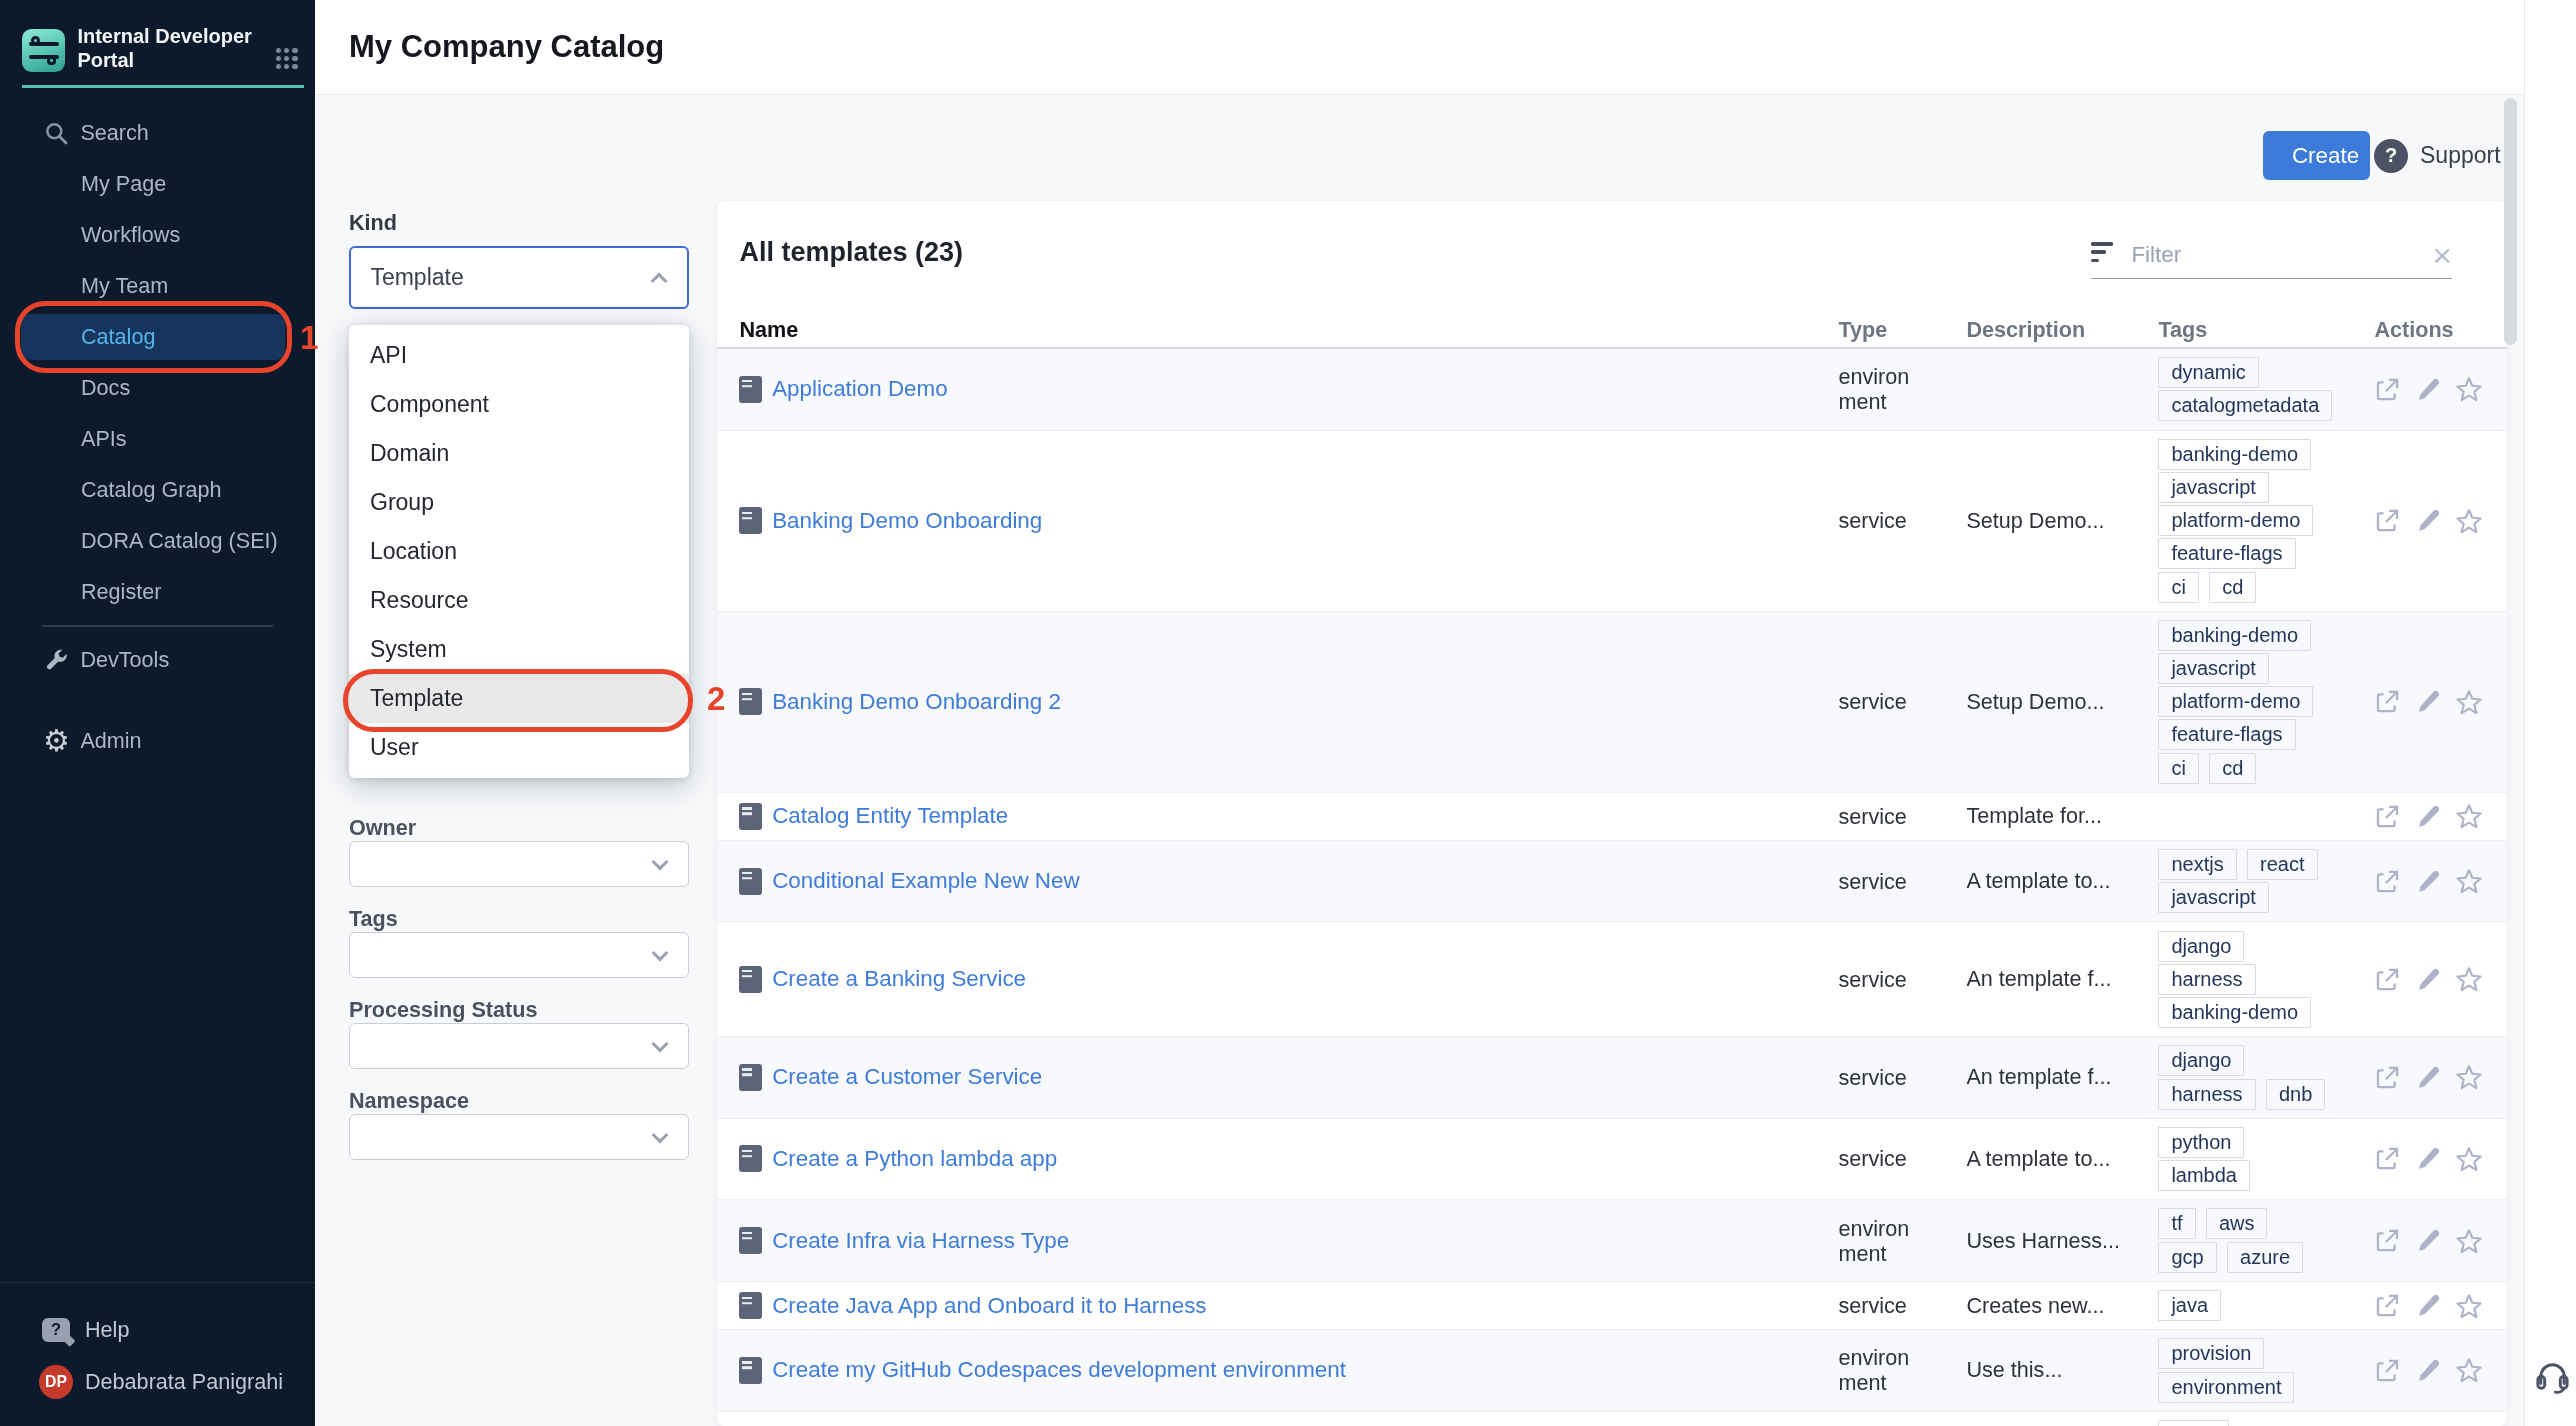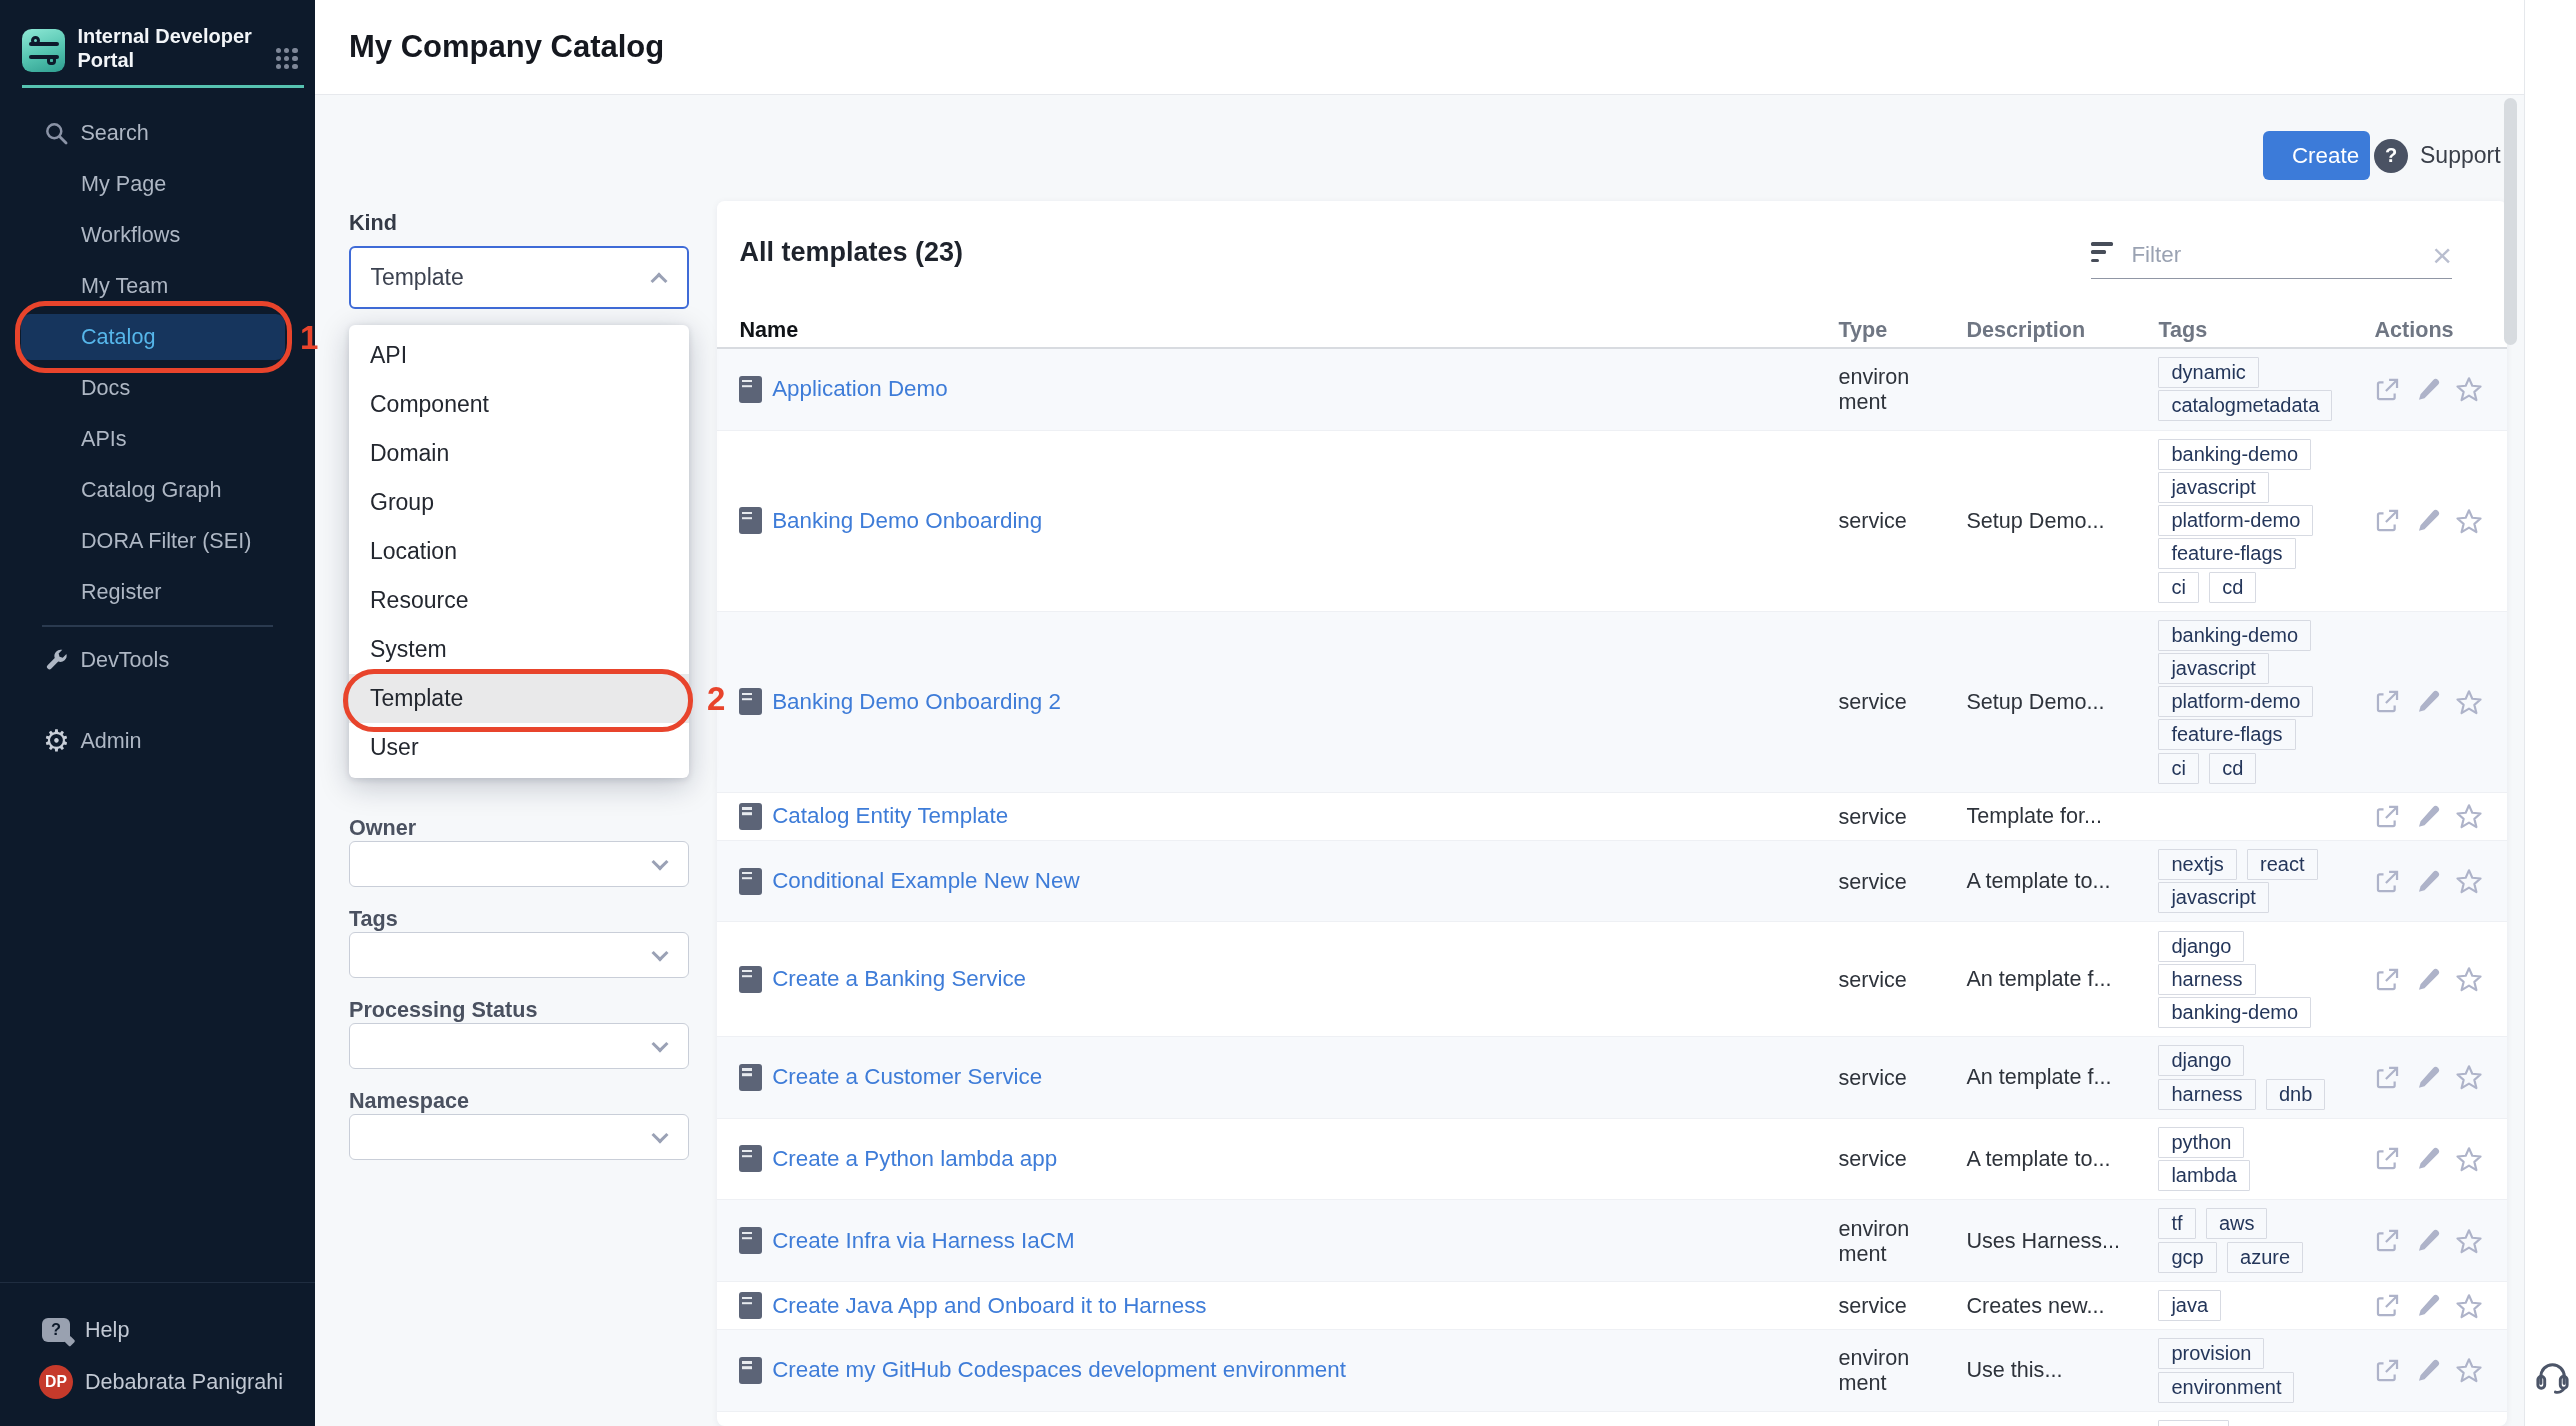--- a/index.html
+++ b/index.html
@@ -173,21 +173,21 @@
         <div class="nav-item noicon">
           <span class="nlabel">Docs</span>
         </div>
         <div class="nav-item noicon">
           <span class="nlabel">APIs</span>
         </div>
         <div class="nav-item noicon">
           <span class="nlabel">Catalog Graph</span>
         </div>
         <div class="nav-item noicon">
-          <span class="nlabel">DORA Filter (SEI)</span>
+          <span class="nlabel">DORA Catalog (SEI)</span>
         </div>
         <div class="nav-item noicon">
           <span class="nlabel">Register</span>
         </div>
         <div class="nav-divider"></div>
         <div class="nav-item">
           <span class="nicon">
             <svg width="25" height="25" viewBox="0 0 34 34">
               <path d="M30.5 9.5a8.6 8.6 0 0 1-11.1 10.3L10 29.2a3.4 3.4 0 1 1-4.8-4.8l9.4-9.4A8.6 8.6 0 0 1 24.9 3.9l-5 5 1.2 4.4 4.4 1.2 5-5z" fill="#AEB7C4"></path>
             </svg>
@@ -585,21 +585,21 @@
             <span class="aicon">
               <svg width="28" height="28" viewBox="0 0 34 34">
                 <path d="M17 4 L21 13 L31 14 L23.5 20.5 L26 30.5 L17 25 L8 30.5 L10.5 20.5 L3 14 L13 13 Z" fill="none" stroke="#AEB3C9" stroke-width="2.6" stroke-linejoin="round"></path>
               </svg>
             </span>
           </div>
         </div>
         <div class="trow zebra">
           <div class="c-name">
             <span class="doc-ic"></span>
-            <a class="row-link">Create Infra via Harness IaCM</a>
+            <a class="row-link">Create Infra via Harness Type</a>
           </div>
           <div class="c-type"><span class="type-txt">environment</span></div>
           <div class="c-desc">Uses Harness...</div>
           <div class="c-tags">
             <div class="tag-line">
               <span class="chip">tf</span>
               <span class="chip">aws</span>
             </div>
             <div class="tag-line">
               <span class="chip">gcp</span>

